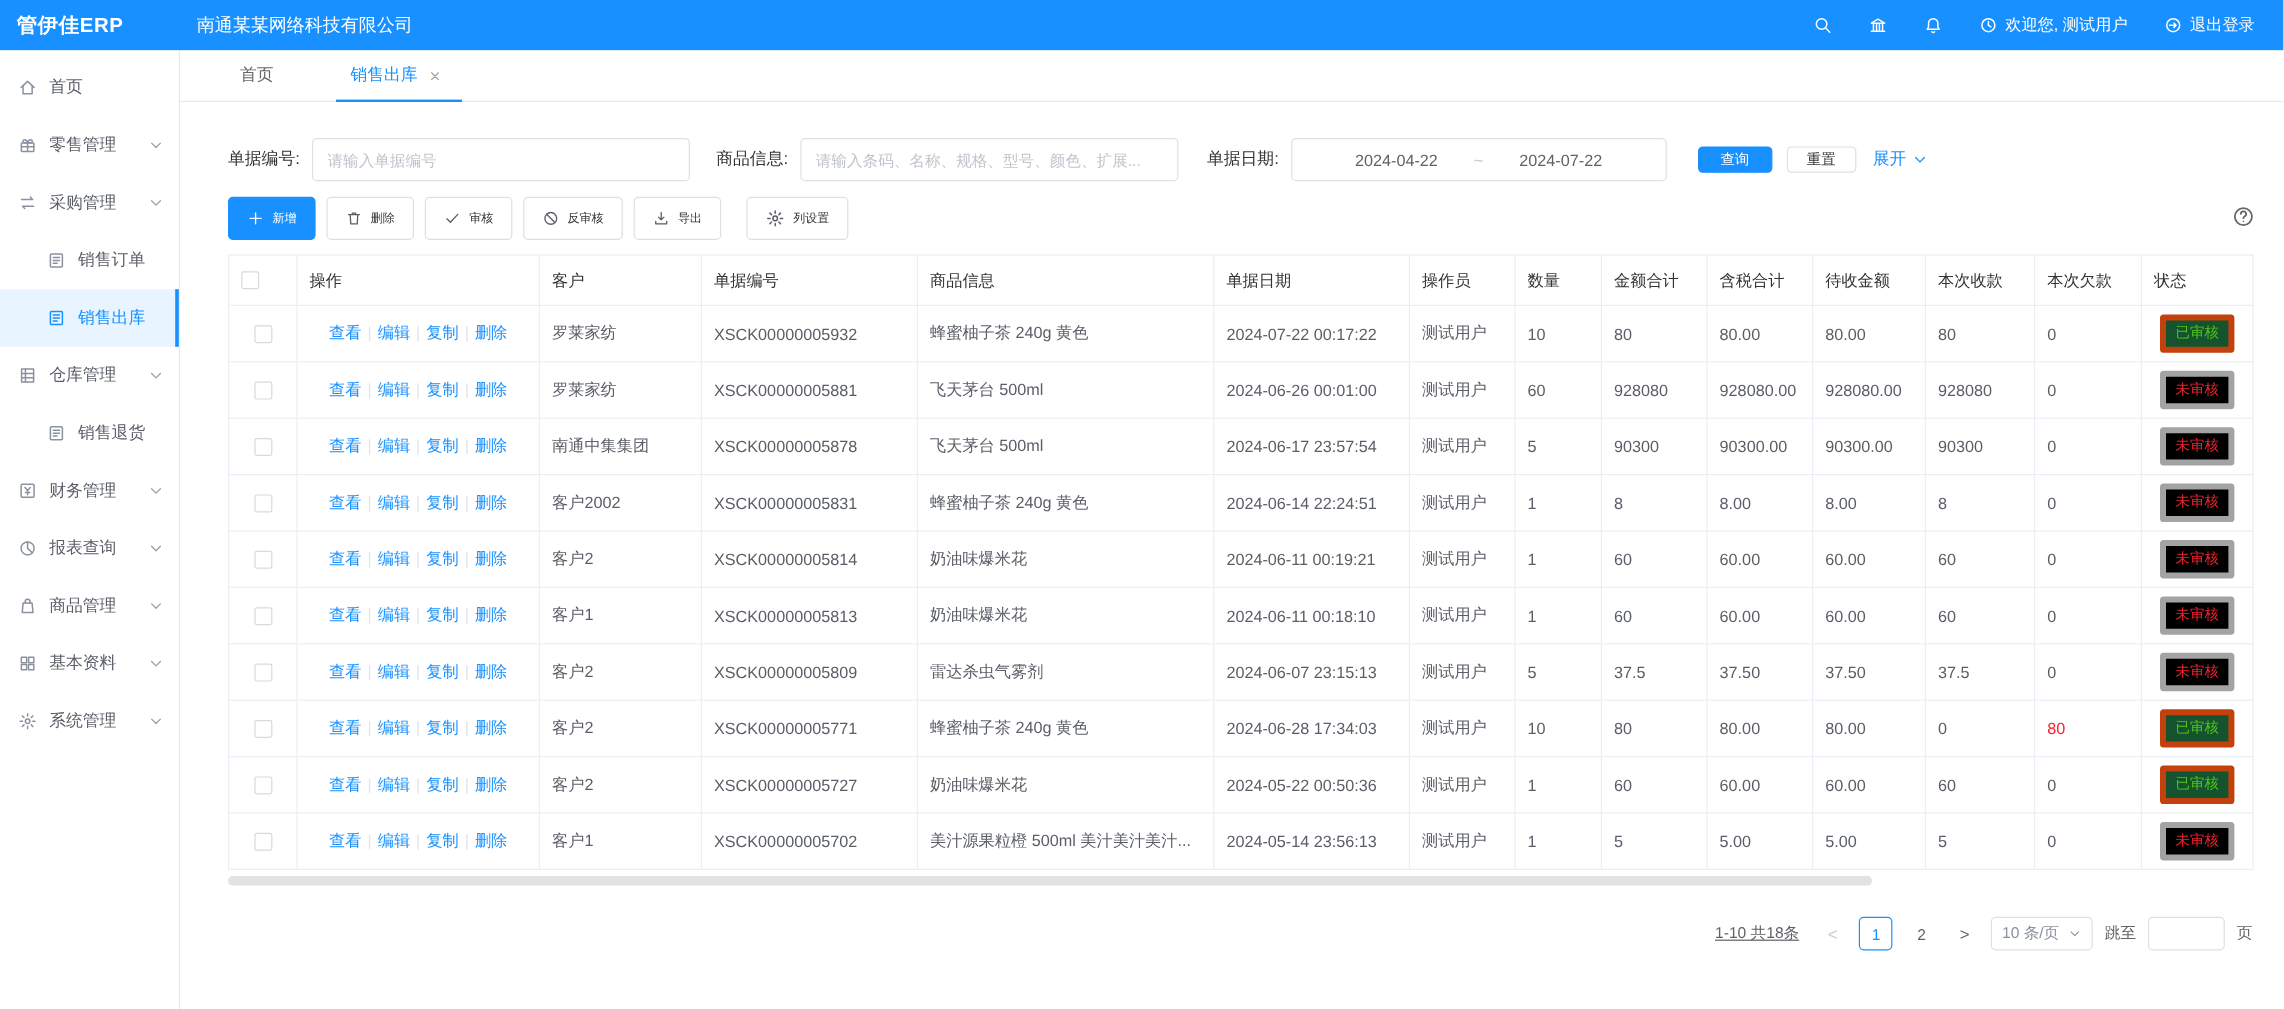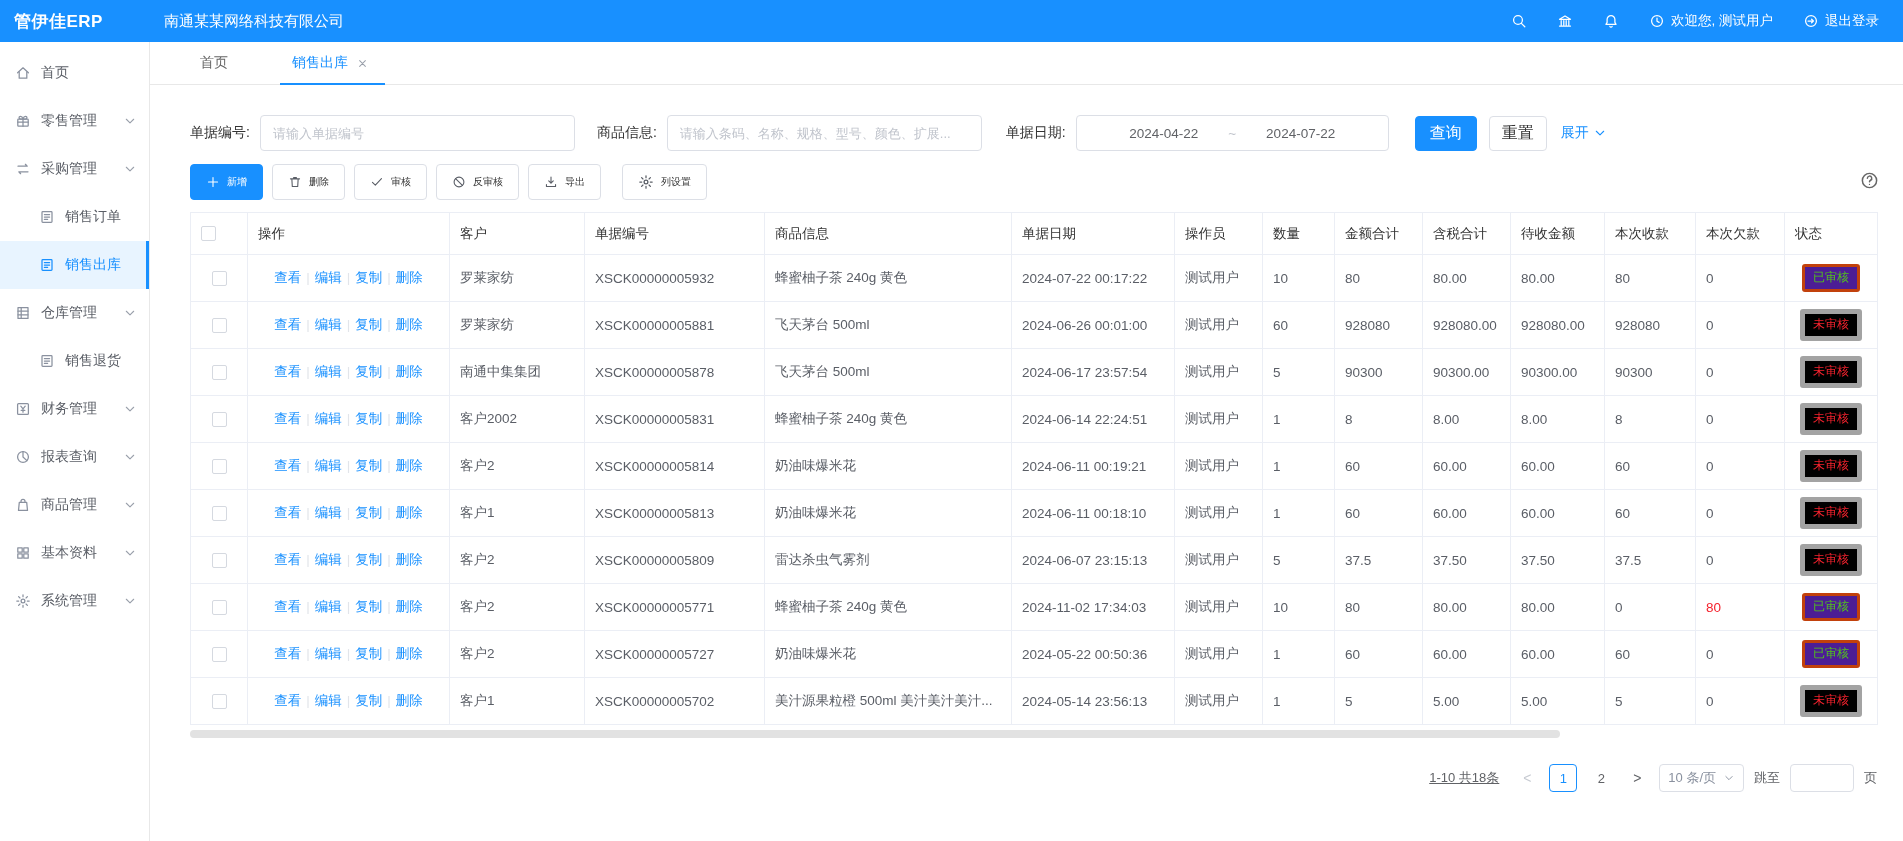--- a/index.html
+++ b/index.html
@@ -43,21 +43,21 @@
   .content { flex:1; position:relative; padding:0 26px 0 40px; }
 
   .filter-row { margin-top:30px; display:flex; align-items:center; }
   .f-label { font-size:14px; color:#333; margin-right:10px; white-space:nowrap; }
   .f-input { width:315px; height:36px; border:1px solid #dcdfe6; border-radius:4px; padding:0 12px;
              font-size:13px; color:#333; outline:none; font-family:inherit; }
   .f-input::placeholder { color:#c0c4cc; }
   .gap20 { margin-left:22px; } .gap24 { margin-left:24px; }
   .date-range { width:313px; height:36px; border:1px solid #dcdfe6; border-radius:4px; display:flex;
                 align-items:center; justify-content:center; gap:30px; font-size:13.5px; color:#606266; cursor:pointer; }
-  .btn { height:35px; border-radius:4px; font-size:16px; cursor:pointer; border:1px solid #dcdfe6;
+  .btn { height:22px; border-radius:4px; font-size:12px; cursor:pointer; border:1px solid #dcdfe6;
          background:#fff; color:#333; font-family:inherit; }
   .btn.primary { background:#1890ff; border-color:#1890ff; color:#fff; }
   .btn.search { width:62px; margin-left:26px; }
   .btn.reset { width:58px; margin-left:12px; }
   .expand { margin-left:14px; color:#1890ff; font-size:14px; display:flex; align-items:center; gap:4px; cursor:pointer; white-space:nowrap; }
 
   .toolbar { margin-top:13px; display:flex; align-items:center; }
   .tbtn { height:36px; padding:0 15px; border:1px solid #dcdfe6; border-radius:4px; background:#fff;
           color:#333; font-size:10px; display:flex; align-items:center; gap:7px; cursor:pointer; font-family:inherit; }
   .tbtn + .tbtn { margin-left:9px; }
@@ -72,21 +72,21 @@
   table.grid th, table.grid td { border:1px solid #ebeef5; padding:0 10px; overflow:hidden;
                                  white-space:nowrap; text-overflow:ellipsis; }
   table.grid th { height:42px; color:#333; font-weight:500; text-align:left; background:#fff; }
   table.grid td { height:47px; }
   .cell-center { text-align:center; }
   .cbx { display:inline-block; width:15px; height:15px; border:1px solid #d5d9e0; border-radius:2px;
          background:#fff; vertical-align:middle; cursor:pointer; }
   a.oplink { color:#1890ff; text-decoration:none; cursor:pointer; }
   .opsep { color:#e2e5ea; margin:0 5px; }
   .badge { display:inline-block; padding:3px 8px; font-size:12px; border-radius:3px; line-height:1.3; }
-  .badge.approved { color:#52c41a; background:#4c1d95; border:3px solid #c2410c; }
+  .badge.approved { color:#52c41a; background:#14532d; border:5px solid #c2410c; }
   .badge.unapproved { color:#f5222d; background:#000000; border:5px solid #a3a3a3; }
   .red { color:#f5222d; }
 
   .hscroll { width:1687px; height:8px; margin-top:5px; }
   .hscroll .thumb { width:1370px; height:8px; border-radius:4px; background:#e2e2e2; }
 
   
   .pager { width:1687px; margin-top:26px; display:flex; justify-content:flex-end; align-items:center;
            gap:10px; font-size:13px; color:#606266; }
   .pg-summary { margin-right:6px;text-decoration:underline; }
@@ -549,21 +549,21 @@
                 <td title="37.5">37.5</td>
                 <td title="0">0</td>
                 <td class="cell-center"><span class="badge unapproved">未审核</span></td>
               </tr>
               <tr>
                 <td class="cell-center"><span class="cbx"></span></td>
                 <td class="cell-center"><a class="oplink">查看</a><span class="opsep">|</span><a class="oplink">编辑</a><span class="opsep">|</span><a class="oplink">复制</a><span class="opsep">|</span><a class="oplink">删除</a></td>
                 <td title="客户2">客户2</td>
                 <td title="XSCK00000005771">XSCK00000005771</td>
                 <td title="蜂蜜柚子茶 240g 黄色">蜂蜜柚子茶 240g 黄色</td>
-                <td title="2024-06-02 17:34:03">2024-11-02 17:34:03</td>
+                <td title="2024-06-02 17:34:03">2024-06-28 17:34:03</td>
                 <td title="测试用户">测试用户</td>
                 <td title="10">10</td>
                 <td title="80">80</td>
                 <td title="80.00">80.00</td>
                 <td title="80.00">80.00</td>
                 <td title="0">0</td>
                 <td class="red" title="80">80</td>
                 <td class="cell-center"><span class="badge approved">已审核</span></td>
               </tr>
               <tr>

